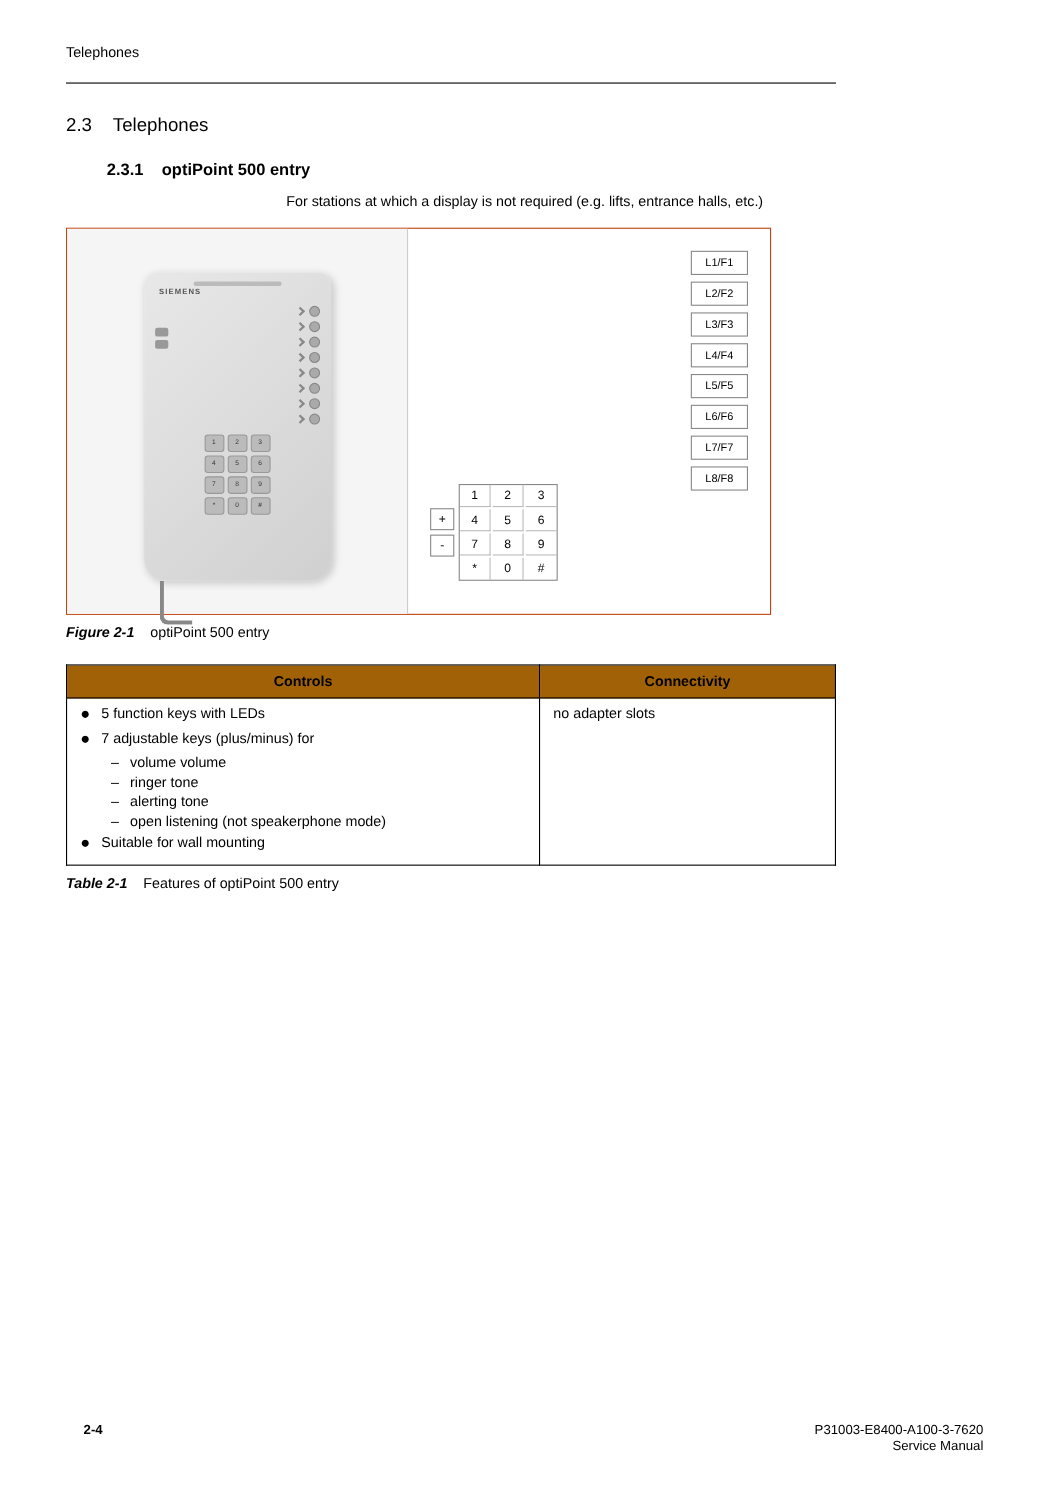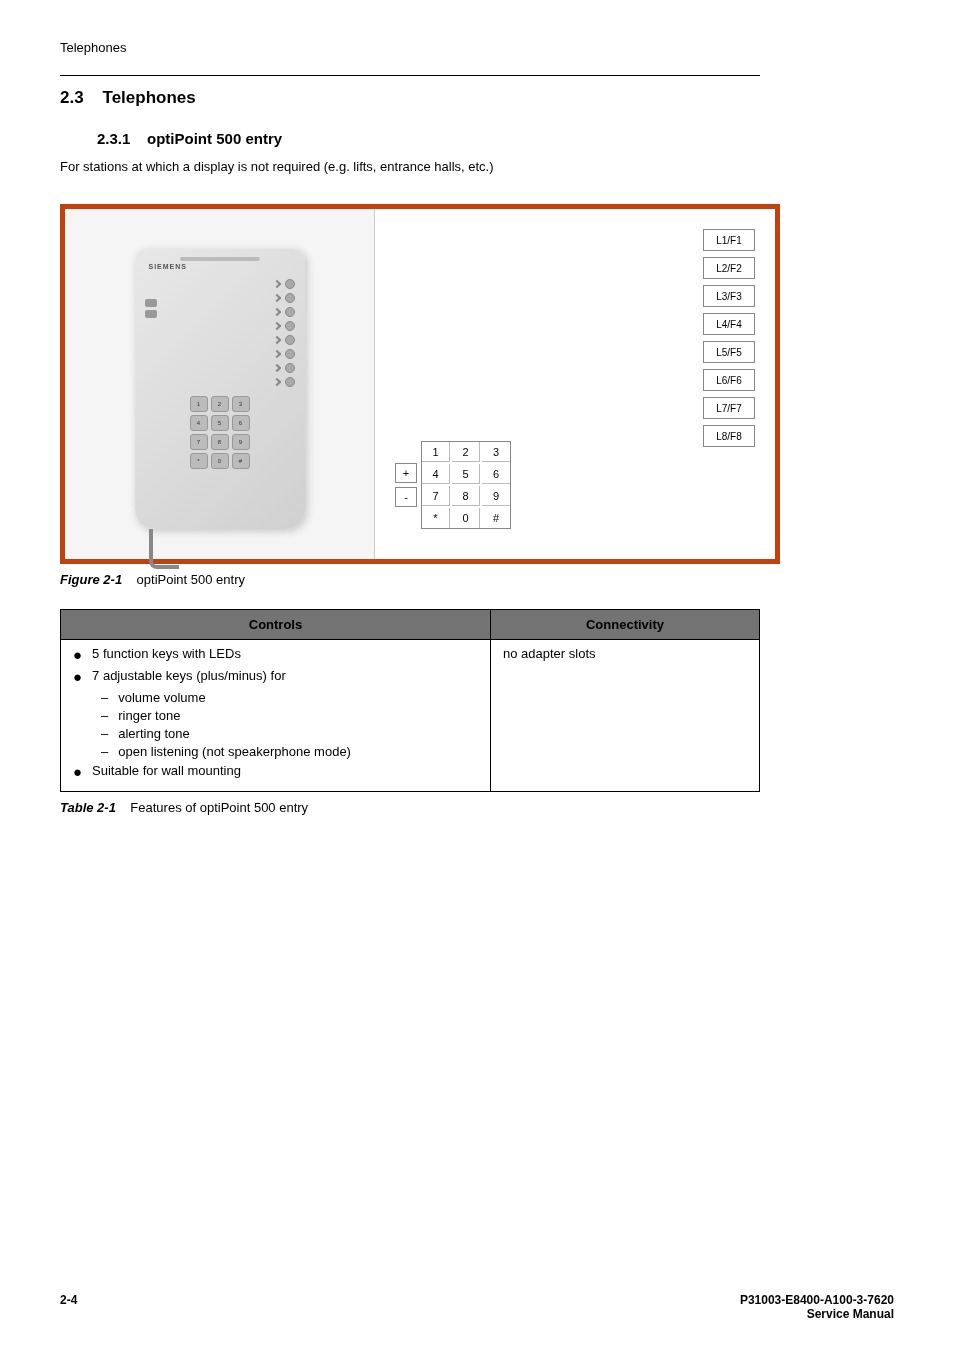--- a/index.html
+++ b/index.html
@@ -17,42 +17,43 @@
     }
     .header-product {
       font-weight: bold;
       font-size: 13px;
     }
     .header-sub {
       font-size: 13px;
     }
     .section-title {
       font-size: 17px;
-      font-weight: bold;
-      margin-top: 12px;
+      font-weight: normal;
+      margin-top: 28px;
       margin-bottom: 10px;
     }
     .subsection-title {
       font-size: 15px;
       font-weight: bold;
       margin-top: 22px;
       margin-bottom: 12px;
       margin-left: 37px;
     }
     .description {
       font-size: 13px;
-      margin-bottom: 30px;
+      margin-bottom: 17px;
+      text-align: center;
     }
     
     .figure-container {
       display: flex;
       flex-direction: row;
       margin-bottom: 8px;
-      border: 5px solid #c2410c;
-      width: 720px;
+      border: 1px solid #c2410c;
+      width: 641px;
     }
     .figure-left {
       width: 310px;
       min-height: 340px;
       display: flex;
       align-items: center;
       justify-content: center;
       padding: 20px;
       background: #f5f5f5;
       border-right: 1px solid #ccc;
@@ -244,21 +245,21 @@
       width: 700px;
       border-collapse: collapse;
       border: 1px solid #000;
       margin-bottom: 8px;
     }
     .features-table th {
       border: 1px solid #000;
       padding: 7px 12px;
       font-weight: bold;
       font-size: 13px;
-      background: #737373;
+      background: #a16207;
       text-align: center;
     }
     .features-table td {
       border: 1px solid #000;
       padding: 6px 12px;
       font-size: 13px;
       vertical-align: top;
     }
     .controls-cell {
       width: 430px;
@@ -289,32 +290,31 @@
       flex-shrink: 0;
     }
     .table-caption {
       font-size: 13px;
       margin-bottom: 20px;
     }
     
     .page-footer {
       position: fixed;
       bottom: 30px;
-      left: 60px;
+      left: 76px;
       right: 60px;
       display: flex;
       justify-content: space-between;
       font-size: 12px;
     }
     .footer-page {
       font-weight: bold;
     }
     .footer-right {
       text-align: right;
-      font-weight: bold;
     }
     .section-divider {
       border: none;
       border-top: 1px solid #000;
       margin-bottom: 8px;
       width: 700px;
     }
   </style>
 </head>
 <body>

